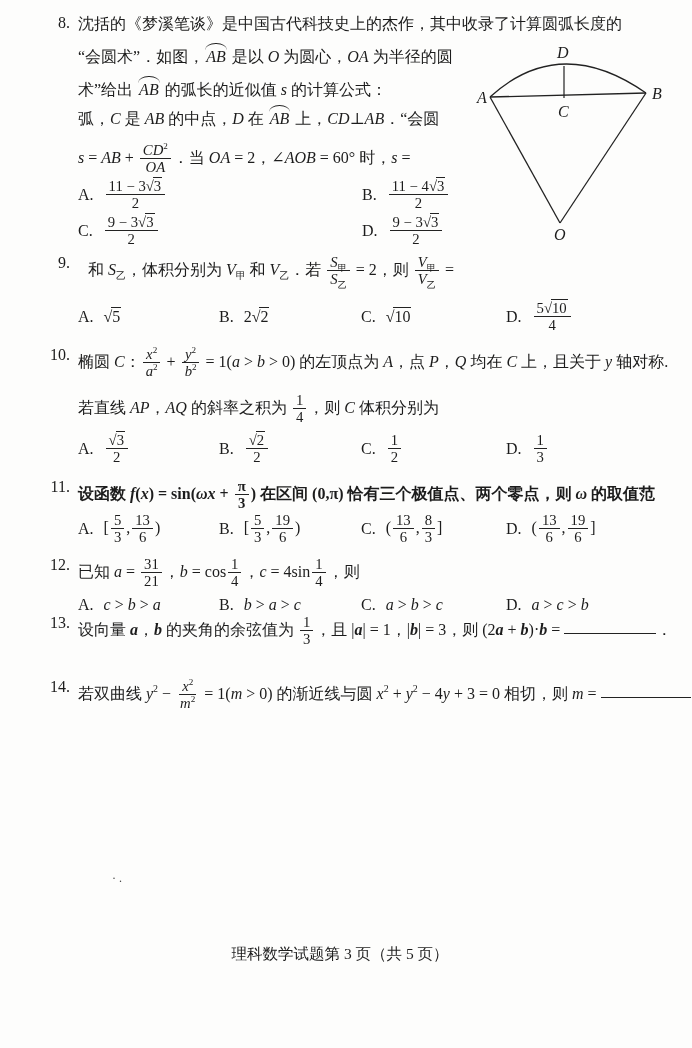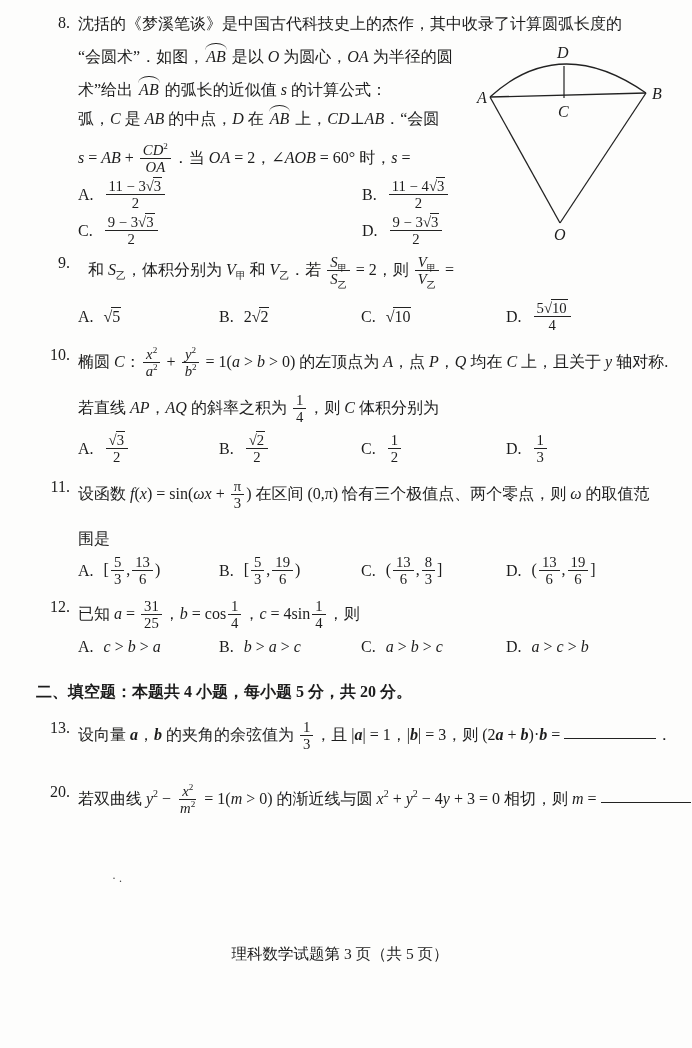--- a/index.html
+++ b/index.html
@@ -197,25 +197,24 @@
               <span class="fd"><span>3</span></span>
             </span></span>
       </div>
     </div>
   </div>
 
   <div class="q">
     <div class="qhead">
       <span class="qnum">11.</span>
       <span class="qbody">
-        <span class="qline" style="margin-bottom:17px;"><span>设函数 </span><span class="it">f</span><span>(</span><span class="it">x</span><span>) = sin(</span><span class="it">ω</span><span class="it">x</span><span> + </span><span class="frac">
+        <span class="qline" style="margin-bottom:0;font-weight:bold;"><span>设函数 </span><span class="it">f</span><span>(</span><span class="it">x</span><span>) = sin(</span><span class="it">ω</span><span class="it">x</span><span> + </span><span class="frac">
               <span class="fn"><span>π</span></span>
               <span class="fd"><span>3</span></span>
             </span><span>) 在区间 (0,π) 恰有三个极值点、两个零点，则 </span><span class="it">ω</span><span> 的取值范</span></span>
-        <span class="qline" style="margin-bottom:4px;"><span>围是</span></span>
       </span>
     </div>
     <div class="opts four" style="margin-bottom:10px;">
       <div class="opt">
         <span class="olabel">A.</span>
         <span><span>[</span><span class="frac">
               <span class="fn"><span>5</span></span>
               <span class="fd"><span>3</span></span>
             </span><span>,</span><span class="frac">
               <span class="fn"><span>13</span></span>
@@ -254,21 +253,21 @@
       </div>
     </div>
   </div>
 
   <div class="q">
     <div class="qhead">
       <span class="qnum">12.</span>
       <span class="qbody">
         <span class="qline" style="margin-bottom:6px;"><span>已知 </span><span class="it">a</span><span> = </span><span class="frac">
               <span class="fn"><span>31</span></span>
-              <span class="fd"><span>25</span></span>
+              <span class="fd"><span>21</span></span>
             </span><span>，</span><span class="it">b</span><span> = cos</span><span class="frac">
               <span class="fn"><span>1</span></span>
               <span class="fd"><span>4</span></span>
             </span><span>，</span><span class="it">c</span><span> = 4sin</span><span class="frac">
               <span class="fn"><span>1</span></span>
               <span class="fd"><span>4</span></span>
             </span><span>，则</span></span>
       </span>
     </div>
     <div class="opts four" style="margin-bottom:0;">
@@ -284,37 +283,36 @@
         <span class="olabel">C.</span>
         <span><span class="it">a</span><span> &gt; </span><span class="it">b</span><span> &gt; </span><span class="it">c</span></span>
       </div>
       <div class="opt">
         <span class="olabel">D.</span>
         <span><span class="it">a</span><span> &gt; </span><span class="it">c</span><span> &gt; </span><span class="it">b</span></span>
       </div>
     </div>
   </div>
 
-  <div class="section-head">二、填空题：本题共 4 小题，每小题 5 分，共 20 分。</div>
 
   <div class="q">
     <div class="qhead" style="margin-bottom:30px;">
       <span class="qnum">13.</span>
       <span class="qbody">
         <span class="qline" style="margin-bottom:0;"><span>设向量 </span><span class="vec">a</span><span>，</span><span class="vec">b</span><span> 的夹角的余弦值为 </span><span class="frac">
               <span class="fn"><span>1</span></span>
               <span class="fd"><span>3</span></span>
             </span><span>，且 |</span><span class="vec">a</span><span>| = 1，|</span><span class="vec">b</span><span>| = 3，则 (2</span><span class="vec">a</span><span> + </span><span class="vec">b</span><span>)·</span><span class="vec">b</span><span> = </span><span class="blank" style="width: 92px;"></span><span>．</span></span>
       </span>
     </div>
   </div>
 
   <div class="q">
     <div class="qhead">
-      <span class="qnum">20.</span>
+      <span class="qnum">14.</span>
       <span class="qbody">
         <span class="qline" style="margin-bottom:0;"><span>若双曲线 </span><span class="it">y</span><span class="sp-sup">2</span><span> − </span><span class="frac">
               <span class="fn"><span class="it">x</span><span class="sp-sup">2</span></span>
               <span class="fd"><span class="it">m</span><span class="sp-sup">2</span></span>
             </span><span> = 1(</span><span class="it">m</span><span> &gt; 0) 的渐近线与圆 </span><span class="it">x</span><span class="sp-sup">2</span><span> + </span><span class="it">y</span><span class="sp-sup">2</span><span> − 4</span><span class="it">y</span><span> + 3 = 0 相切，则 </span><span class="it">m</span><span> = </span><span class="blank" style="width: 90px;"></span><span>．</span></span>
       </span>
     </div>
   </div>
 
   <div class="stray">·&nbsp;.</div>

